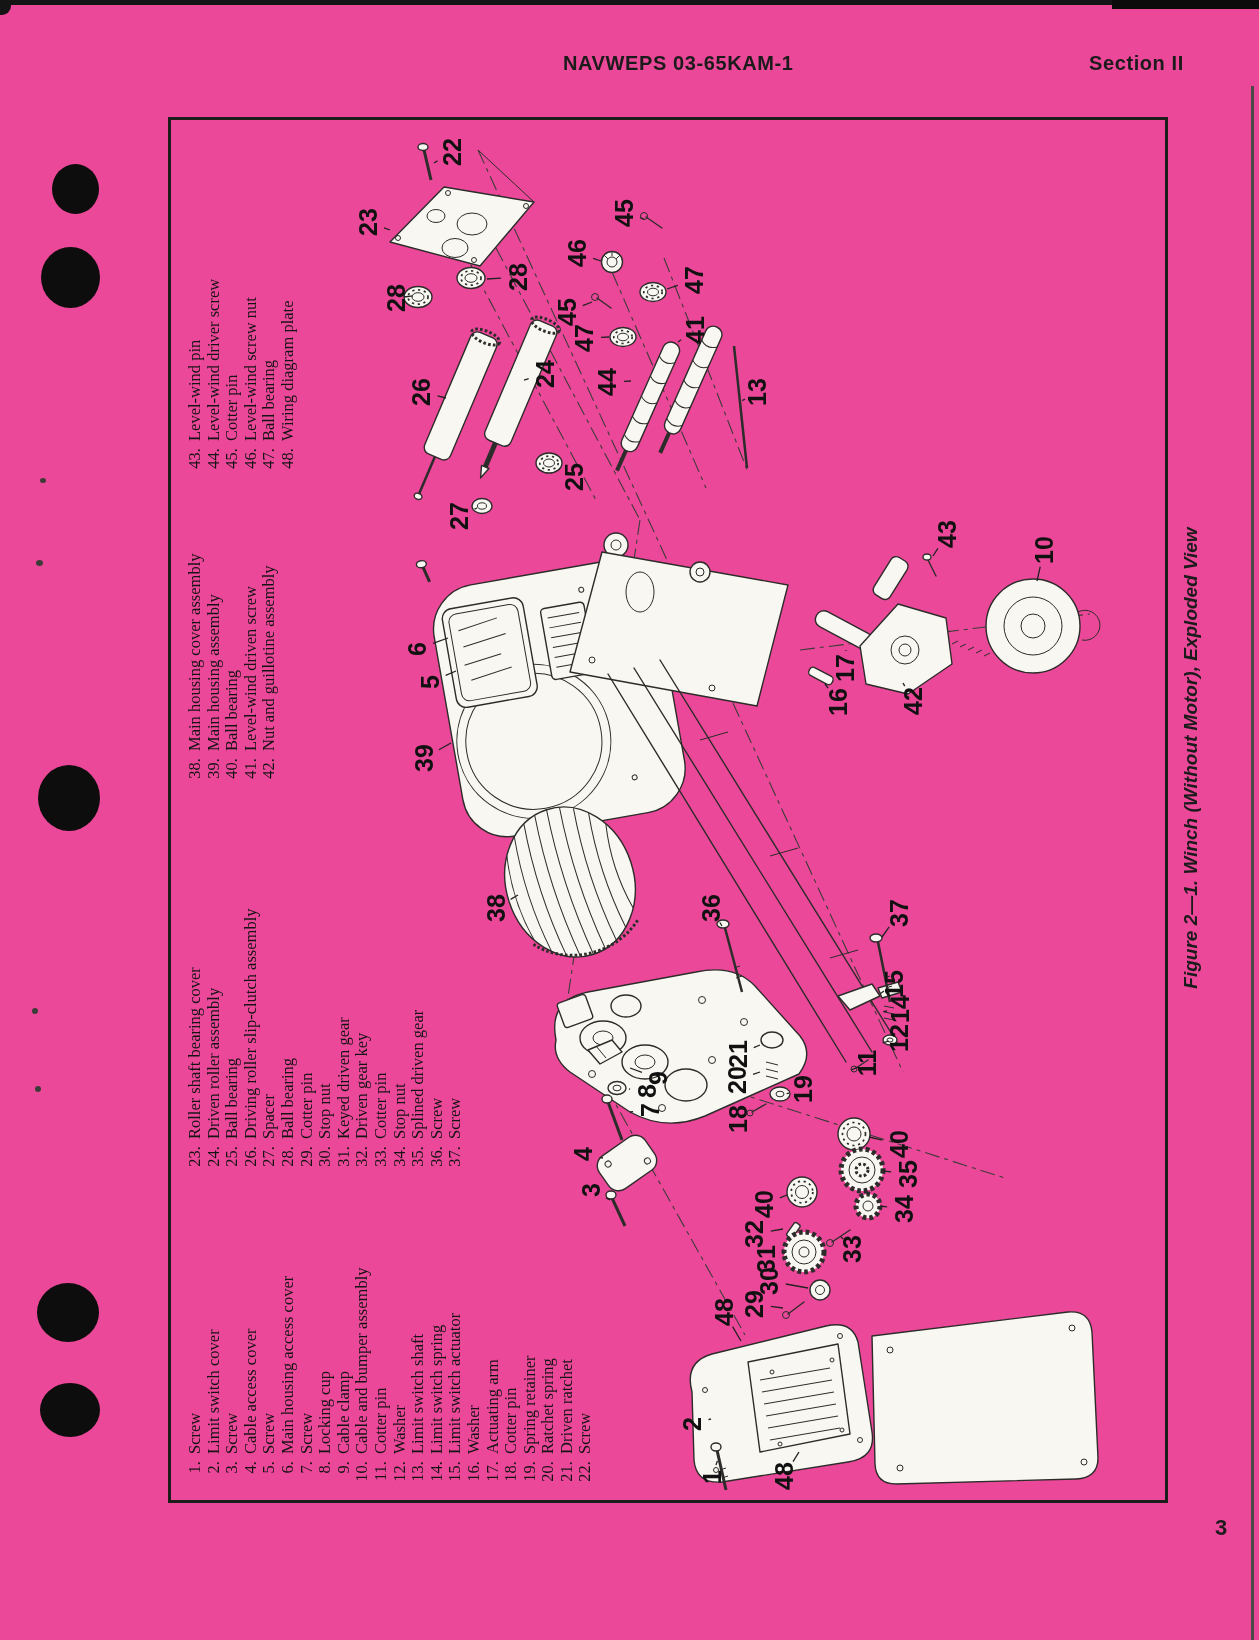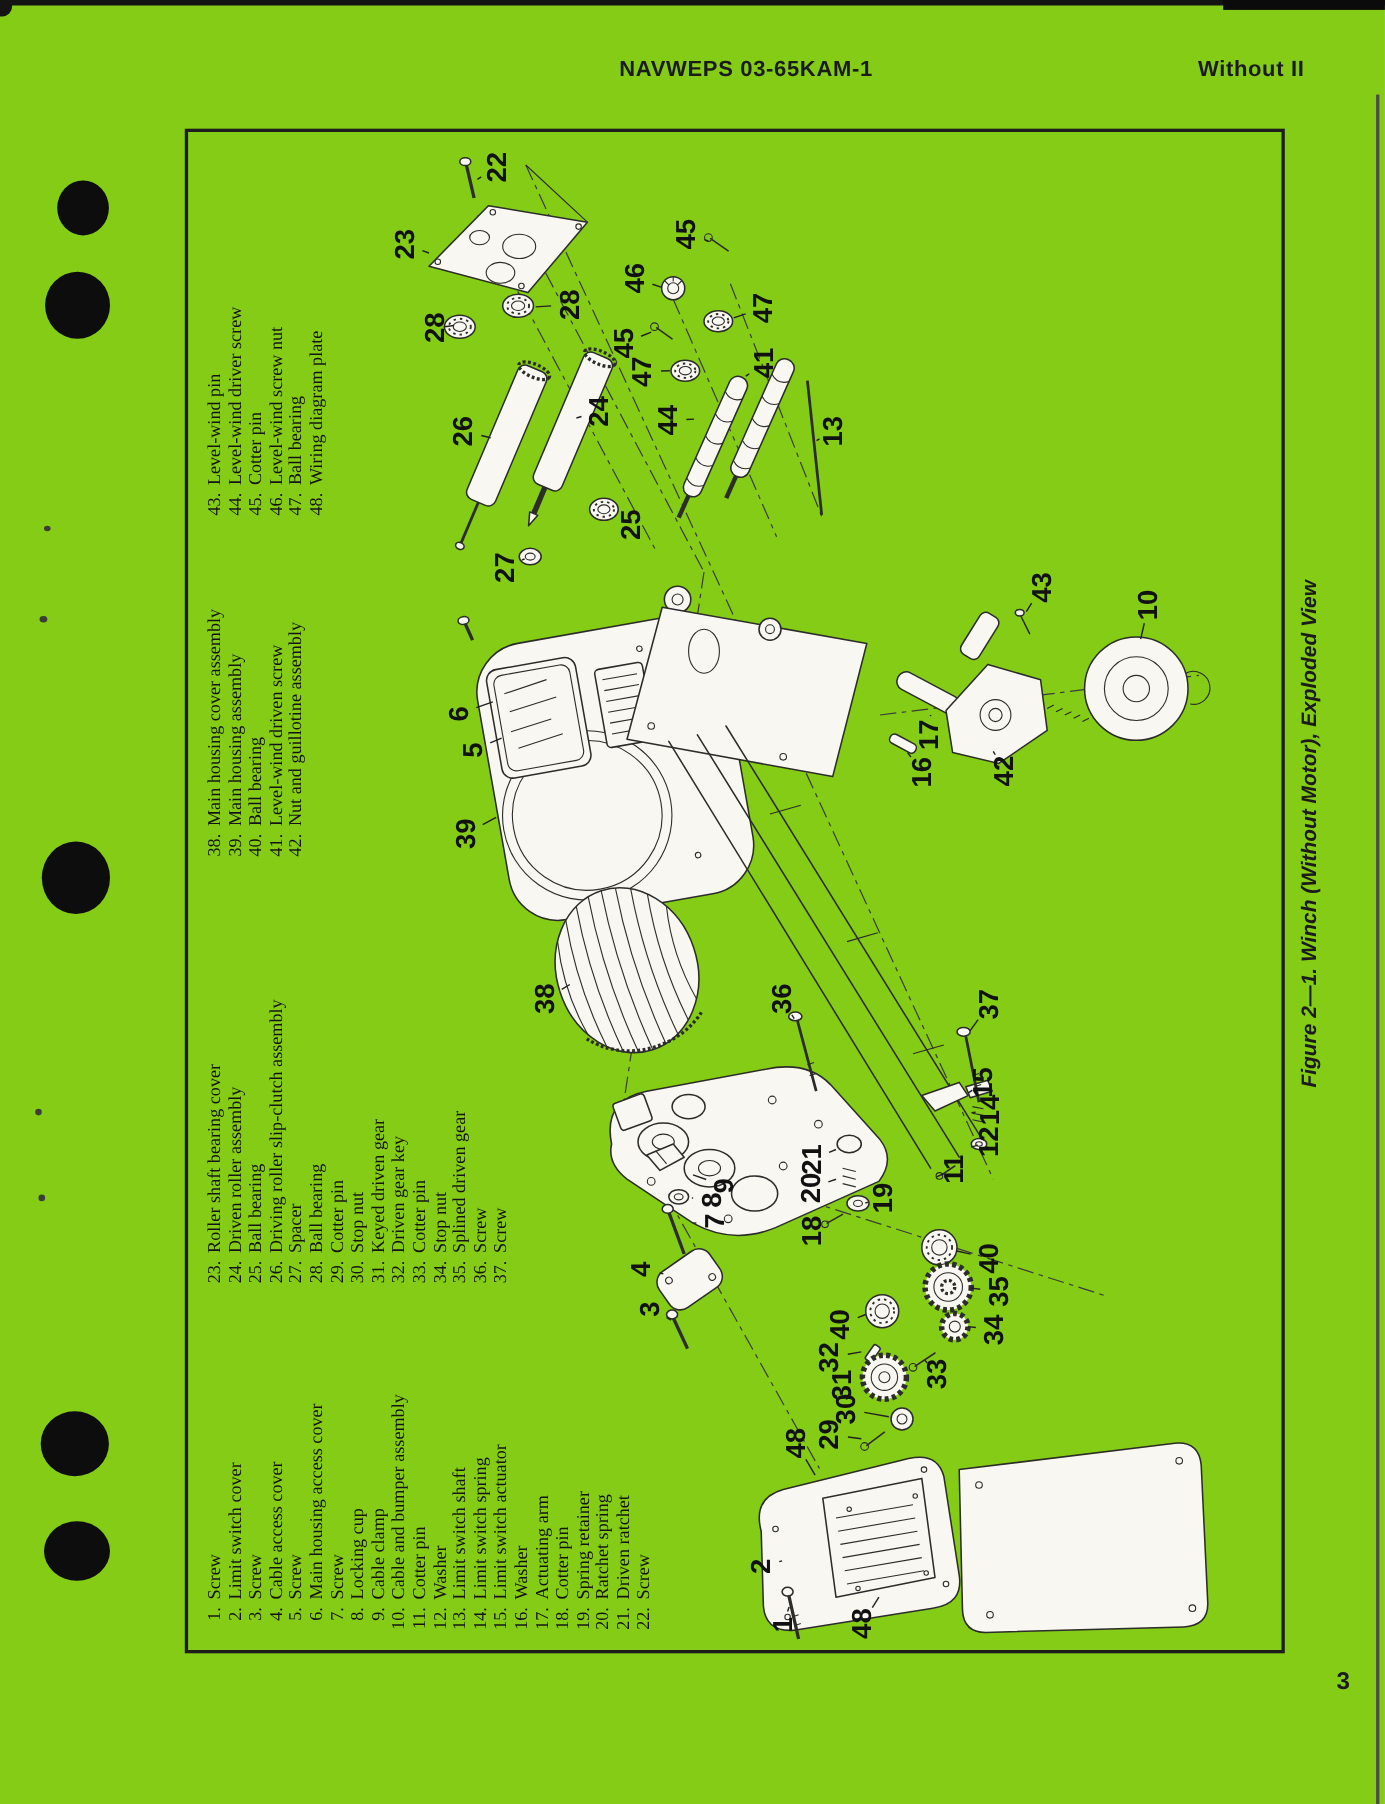--- a/index.html
+++ b/index.html
@@ -1,18 +1,18 @@
 <!DOCTYPE html>
 <html><head>
 <meta charset="utf-8">
 <style>
   html,body { margin:0; padding:0; background:#d8d5cd; }
   .page {
     position:relative; width:1259px; height:1640px;
-    background:#84cc16; overflow:hidden;
+    background:#ec4899; overflow:hidden;
     font-family:"Liberation Serif", serif; color:#171717;
   }
   
   .scan-top { position:absolute; top:0; left:0; width:1259px; height:5px; background:#141414; }
   .scan-top-right { position:absolute; top:0; left:1112px; width:147px; height:9px; background:#0b0b0b; }
   .scan-corner { position:absolute; top:0; left:0; width:11px; height:15px; background:#141414; border-bottom-right-radius:9px; }
   .scan-right { position:absolute; top:86px; left:1251px; width:3px; height:1554px; background:#4a4a46; }
   
   .reg-mark { position:absolute; background:#0d0d0d; border-radius:50%; }
   .reg-dot  { position:absolute; background:#3c3c38; border-radius:50%; }
@@ -71,21 +71,21 @@
   <div class="reg-mark" style="left:41px;top:247px;width:59px;height:61px;"></div>
   <div class="reg-mark" style="left:38px;top:765px;width:62px;height:66px;"></div>
   <div class="reg-mark" style="left:37px;top:1283px;width:62px;height:59px;"></div>
   <div class="reg-mark" style="left:40px;top:1383px;width:60px;height:54px;"></div>
   <div class="reg-dot" style="left:40px;top:478px;width:6px;height:5px;"></div>
   <div class="reg-dot" style="left:36px;top:560px;width:7px;height:6px;"></div>
   <div class="reg-dot" style="left:32px;top:1008px;width:6px;height:6px;"></div>
   <div class="reg-dot" style="left:35px;top:1086px;width:6px;height:6px;"></div>
 
   <div class="header-doc">NAVWEPS 03-65KAM-1</div>
-  <div class="header-section">Without II</div>
+  <div class="header-section">Section II</div>
   <div class="page-num">3</div>
 
   <div class="fig-box"></div>
 
   <div class="parts-list pl-a">
       <div class="pl-row">
         <span class="pl-num">1.</span>
         <span class="pl-label">Screw</span>
       </div>
       <div class="pl-row">

